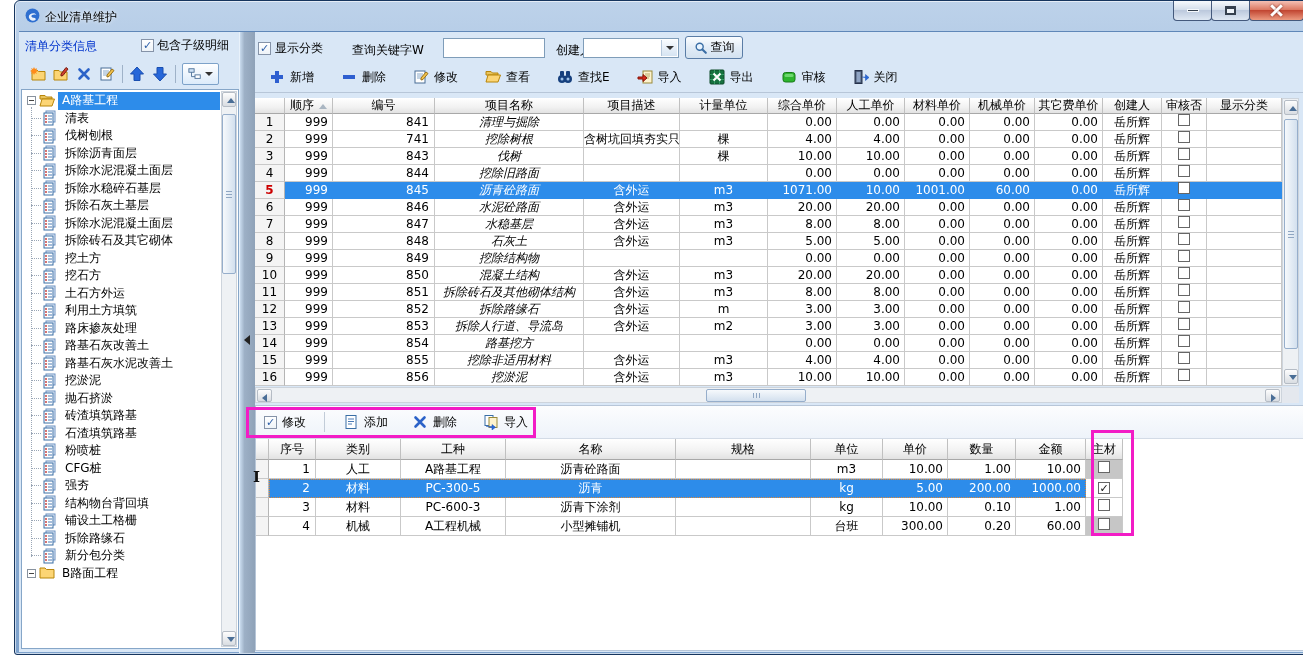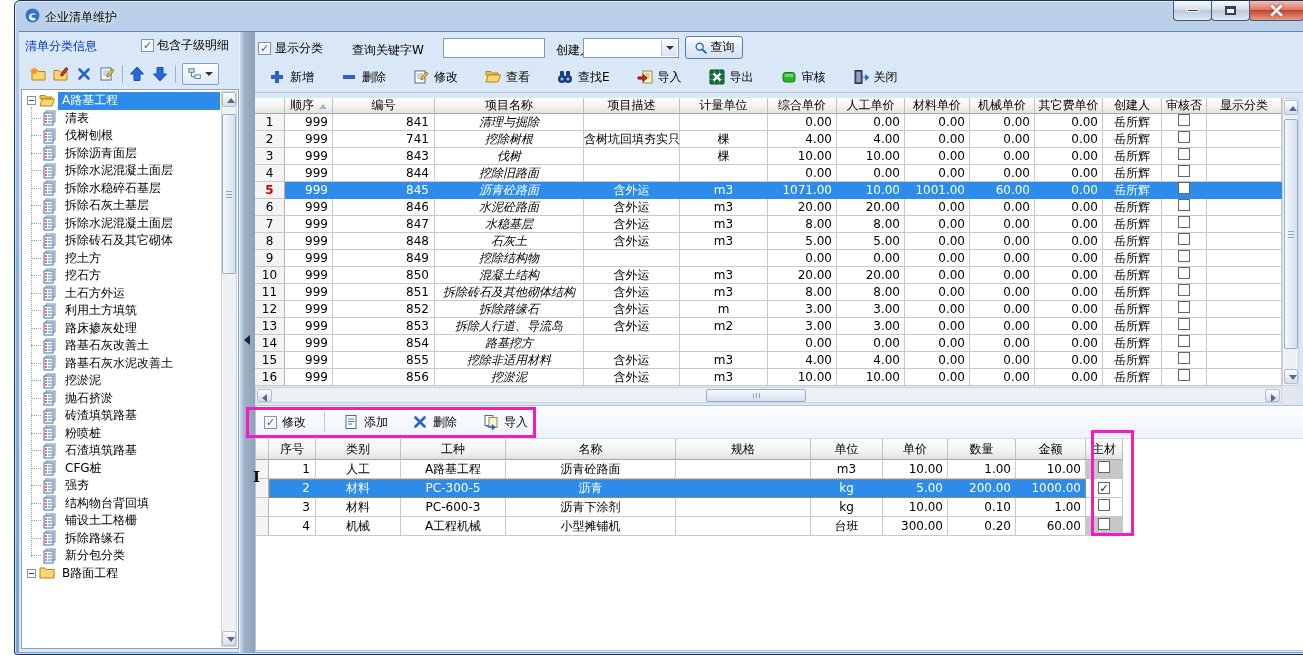--- a/index.html
+++ b/index.html
@@ -474,34 +474,34 @@
             </div>
 
             <div class="trow" data-index="19">
               <span class="conn"></span>
               <svg class="ic16 ic-tree">
                 <use href="#sym-form"></use>
               </svg>
               <span class="tlabel">砖渣填筑路基</span>
             </div>
 
+            <div class="trow" data-index="20">
+              <span class="conn"></span>
+              <svg class="ic16 ic-tree">
+                <use href="#sym-form"></use>
+              </svg>
+              <span class="tlabel">石渣填筑路基</span>
+            </div>
+
             <div class="trow" data-index="21">
               <span class="conn"></span>
               <svg class="ic16 ic-tree">
                 <use href="#sym-form"></use>
               </svg>
               <span class="tlabel">粉喷桩</span>
-            </div>
-
-            <div class="trow" data-index="20">
-              <span class="conn"></span>
-              <svg class="ic16 ic-tree">
-                <use href="#sym-form"></use>
-              </svg>
-              <span class="tlabel">石渣填筑路基</span>
             </div>
 
             <div class="trow" data-index="22">
               <span class="conn"></span>
               <svg class="ic16 ic-tree">
                 <use href="#sym-form"></use>
               </svg>
               <span class="tlabel">CFG桩</span>
             </div>
 

